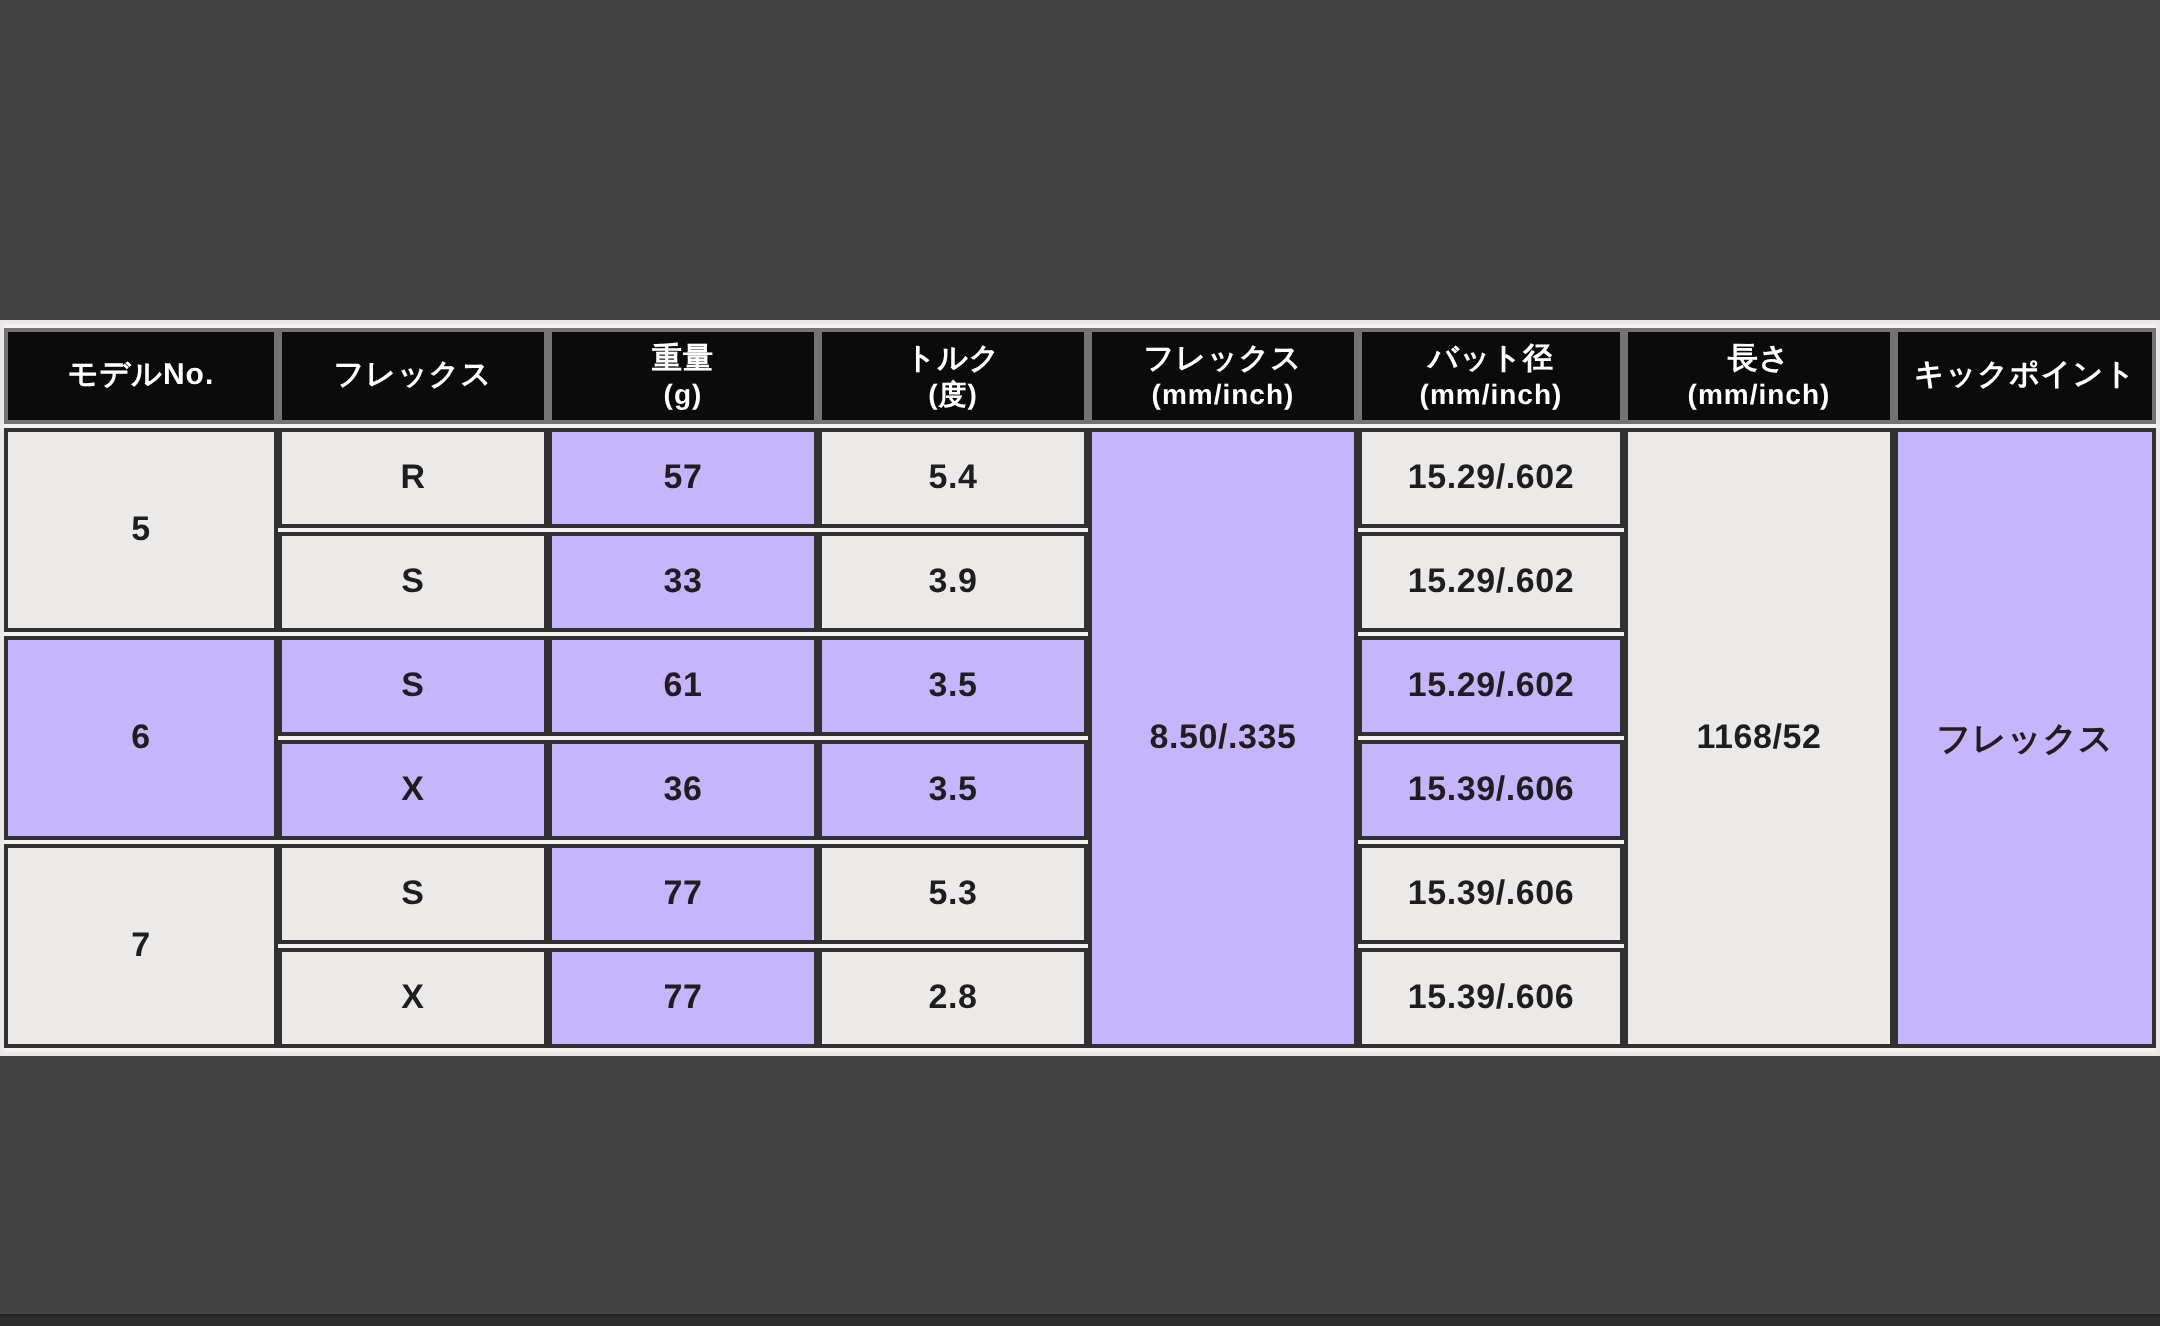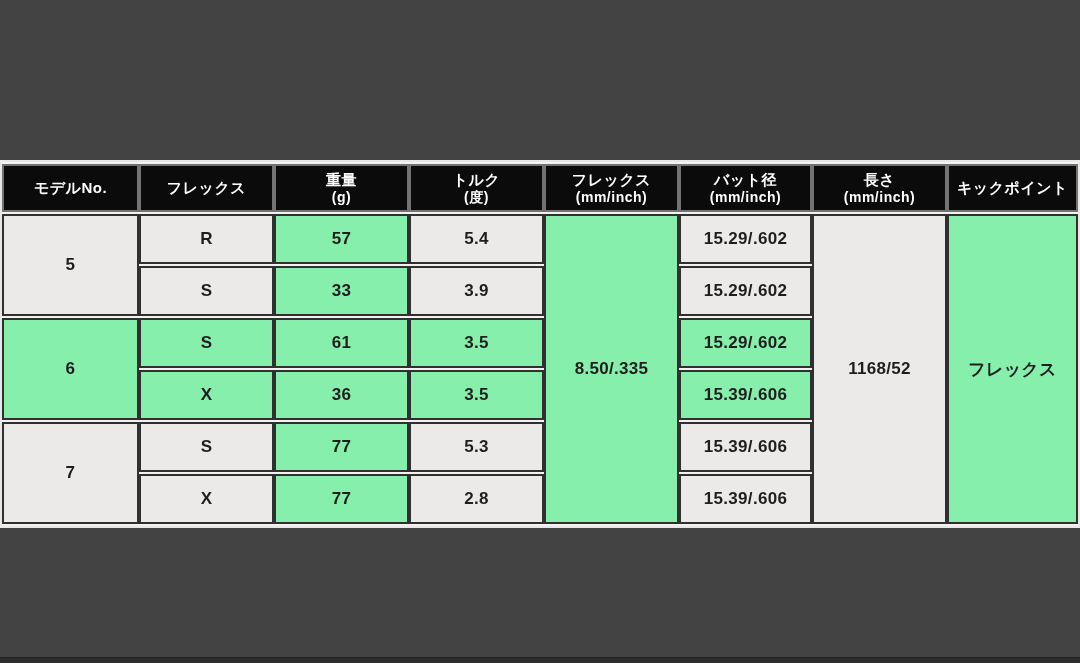--- a/index.html
+++ b/index.html
@@ -39,21 +39,21 @@
     font-weight: 700;
     text-align: center;
     vertical-align: middle;
     letter-spacing: 0.5px;
   }
   .h-main { line-height: 1.2; }
   .h-sub  { line-height: 1.15; font-size: 14px; }
   .h-sub:empty { display: none; }
   td {
     border: 2px solid #303030;
-    background: #86efac;
+    background: #c4b5fd;
     height: 46px;
     padding: 0;
     text-align: center;
     vertical-align: middle;
     font-size: 17px;
     font-weight: 700;
     color: #1e1e1e;
     letter-spacing: 0.3px;
   }
   td.shaded { background: #ebeae8; }

